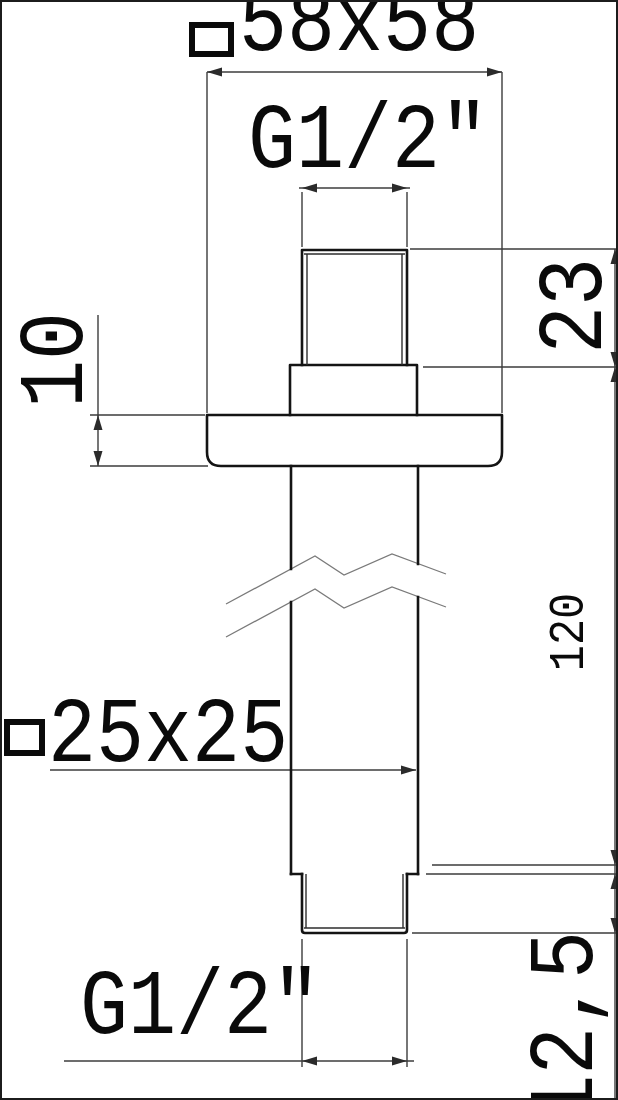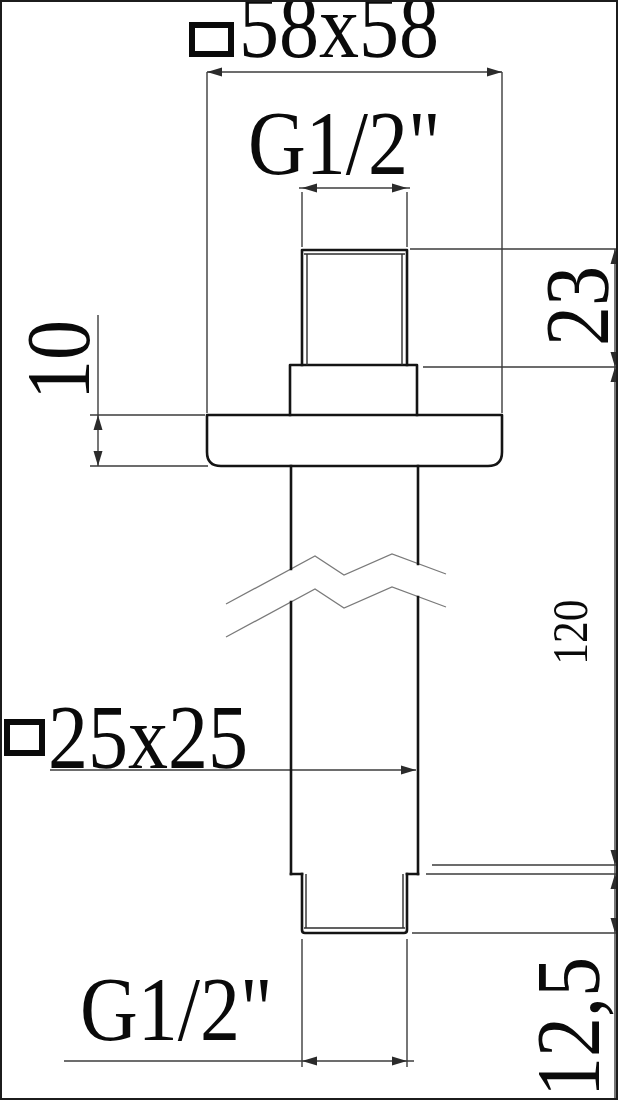--- a/index.html
+++ b/index.html
@@ -3,21 +3,21 @@
 <meta charset="utf-8">
 <style>
   html,body{margin:0;padding:0;background:#e8e8e8;}
   #canvas{
     position:relative;
     width:618px;height:1100px;
     background:#ffffff;
     border:2px solid #1c1c1c;
     box-sizing:border-box;
     overflow:hidden;
-    font-family:Liberation Serif, serif;
+    font-family:Liberation Mono, monospace;
     padding-left:8px;
   }
   #linework{position:absolute;left:0;top:0;}
   .lbl{
     position:absolute;
     font-size:92px;
     line-height:1;
     color:#0a0a0a;
     white-space:nowrap;
     transform:scaleX(0.87);

